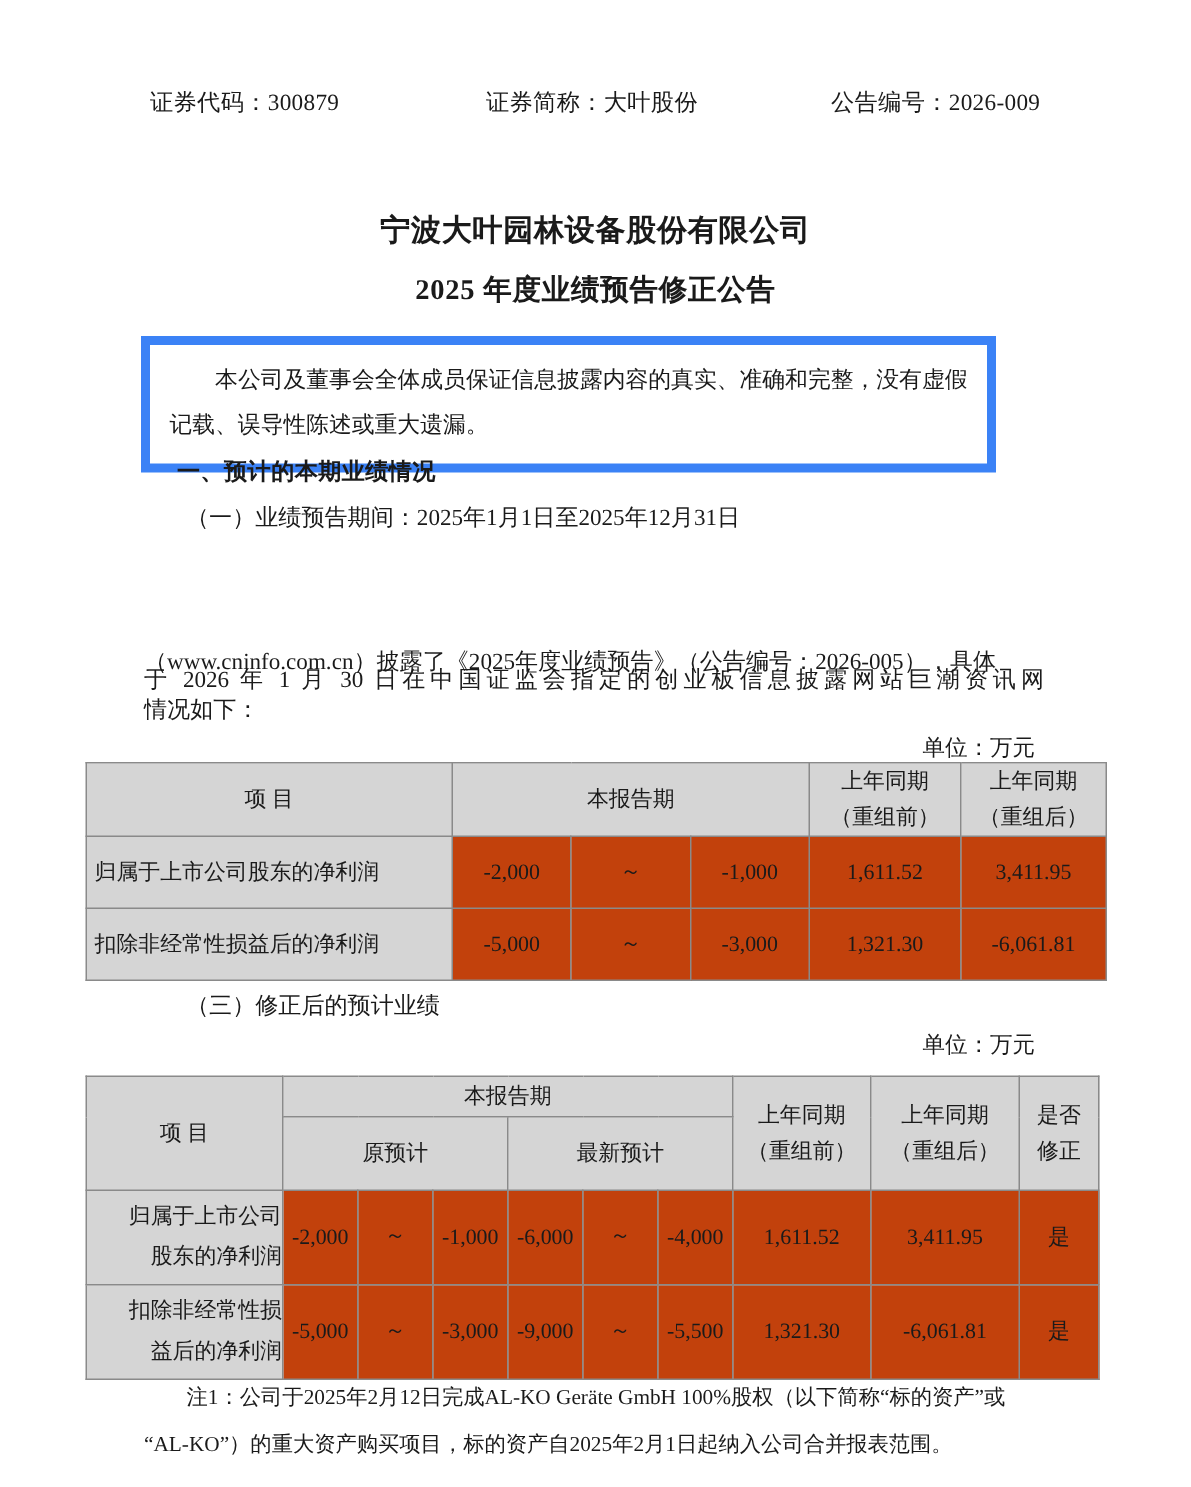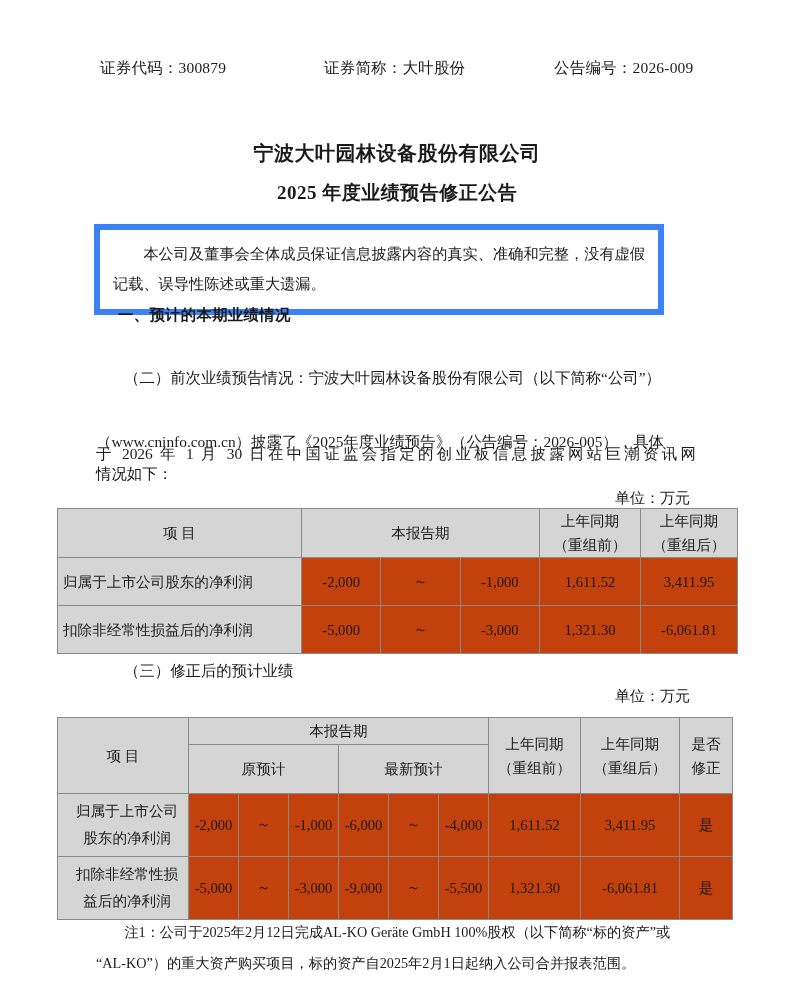--- a/index.html
+++ b/index.html
@@ -190,21 +190,21 @@
   #table-revised {
     left: 57px;
     top: 717px;
     width: 676px;
   }
   #table-revised tr.hdr-top th { height: 26px; }
   #table-revised tr.hdr-bot th { height: 48px; }
   #table-revised tr.data td { height: 62px; }
   #table-revised td.rowhead2 {
     background: #d5d5d5;
-    text-align: center;
+    text-align: right;
     padding-left: 8px;
     line-height: 27px;
   }
   .colw-item   { width: 130px; }
   .colw-v      { width: 70px; }
   .colw-t      { width: 38px; }
   .colw-prev   { width: 91px; }
   .colw-post   { width: 98px; }
   .colw-flag   { width: 52px; }
 </style>
@@ -218,21 +218,21 @@
     <span class="hcell-2">证券简称：大叶股份</span>
     <span class="hcell-3">公告编号：2026-009</span>
   </div>
 
   <div class="title-main">宁波大叶园林设备股份有限公司</div>
   <div class="title-sub">2025 年度业绩预告修正公告</div>
 
   <div class="disclaimer">本公司及董事会全体成员保证信息披露内容的真实、准确和完整，没有虚假记载、误导性陈述或重大遗漏。</div>
 
   <div class="body-text sec-heading">一、预计的本期业绩情况</div>
-  <div class="body-text para-2">（二）前次业绩预告情况：宁波大叶园林设备股份有限公司（以下简称“公司”）</div>
+  <div class="body-text para-1">（一）业绩预告期间：2025年1月1日至2025年12月31日</div>
   <div class="body-text para-2b">于 2026 年 1 月 30 日在中国证监会指定的创业板信息披露网站巨潮资讯网</div>
   <div class="body-text para-2c">（www.cninfo.com.cn）披露了《2025年度业绩预告》（公告编号：2026-005），具体</div>
   <div class="body-text para-2d">情况如下：</div>
 
   <div class="unit-label unit-1">单位：万元</div>
 
   <table class="fin" id="table-prev">
     <tbody>
         <tr class="hdr">
       <th class="c-item">项  目</th>

